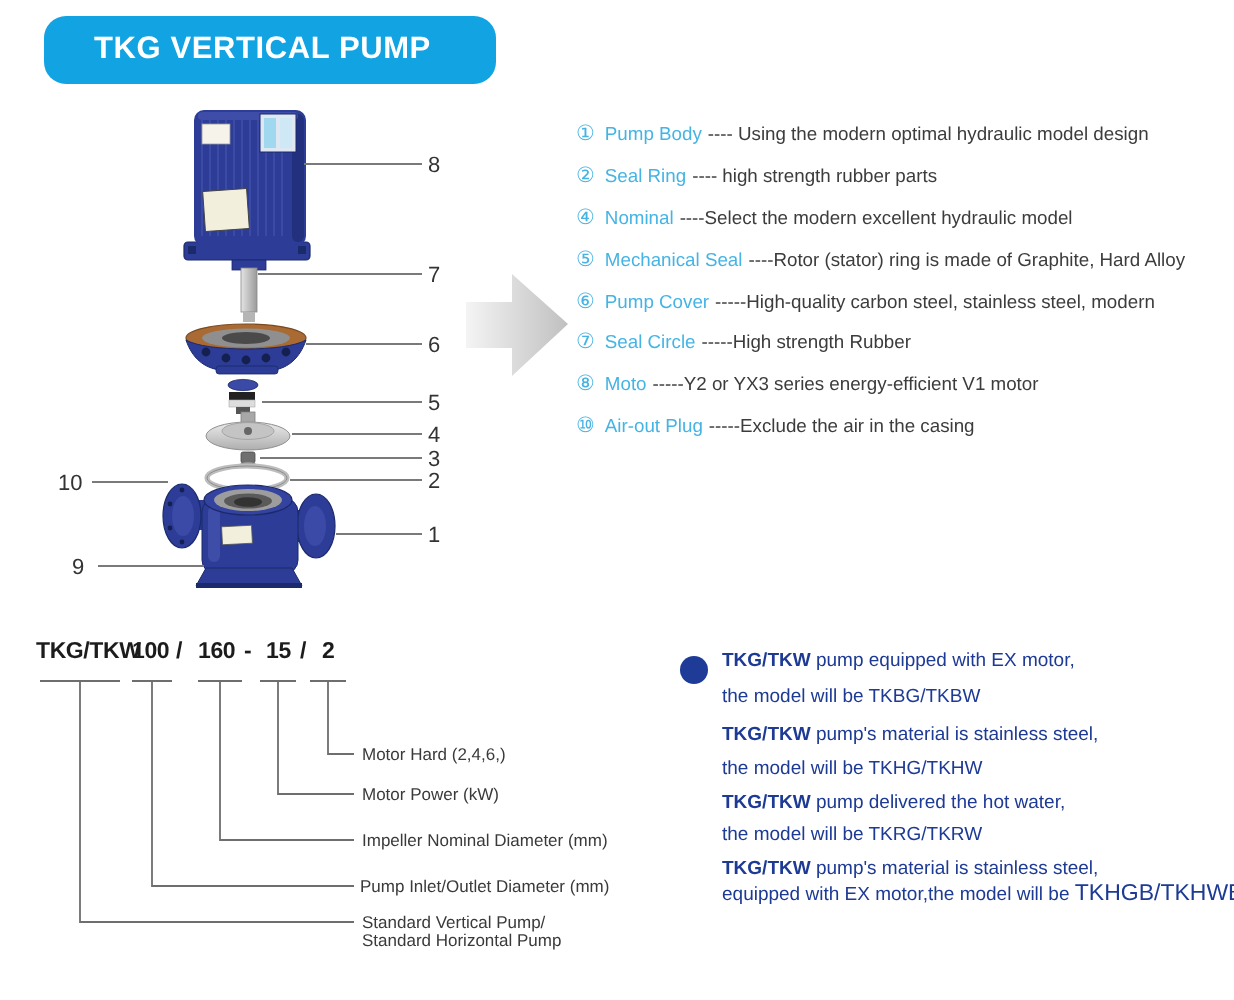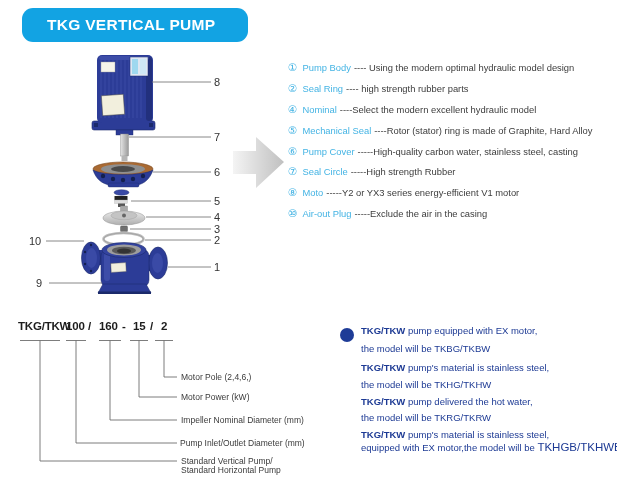--- a/index.html
+++ b/index.html
@@ -167,21 +167,21 @@
     </g>
 
     <polygon points="233,151 256,151 256,137 284,162 256,188 256,174 233,174" fill="url(#arrowGrad)"></polygon>
   </svg>
 
   <div class="parts-list">
     <div class="part-row"><span class="pnum">①</span><span class="pname">Pump Body</span><span class="pdesc">---- Using the modern optimal hydraulic model design</span></div>
     <div class="part-row"><span class="pnum">②</span><span class="pname">Seal Ring</span><span class="pdesc">---- high strength rubber parts</span></div>
     <div class="part-row"><span class="pnum">④</span><span class="pname">Nominal</span><span class="pdesc">----Select the modern excellent hydraulic model</span></div>
     <div class="part-row"><span class="pnum">⑤</span><span class="pname">Mechanical Seal</span><span class="pdesc">----Rotor (stator) ring is made of Graphite, Hard Alloy</span></div>
-    <div class="part-row"><span class="pnum">⑥</span><span class="pname">Pump Cover</span><span class="pdesc">-----High-quality carbon water, stainless steel, casting</span></div>
+    <div class="part-row"><span class="pnum">⑥</span><span class="pname">Pump Cover</span><span class="pdesc">-----High-quality carbon steel, stainless steel, modern</span></div>
     <div class="part-row"><span class="pnum">⑦</span><span class="pname">Seal Circle</span><span class="pdesc">-----High strength Rubber</span></div>
     <div class="part-row"><span class="pnum">⑧</span><span class="pname">Moto</span><span class="pdesc">-----Y2 or YX3 series energy-efficient V1 motor</span></div>
     <div class="part-row"><span class="pnum">⑩</span><span class="pname">Air-out Plug</span><span class="pdesc">-----Exclude the air in the casing</span></div>
   </div>
 
   <div>
     <span class="seg" style="left:18px">TKG/TKW</span>
     <span class="seg" style="left:66px">100</span>
     <span class="seg" style="left:88px">/</span>
     <span class="seg" style="left:99px">160</span>
@@ -198,21 +198,21 @@
           <path d="M130,340.5 H148"></path>
           <path d="M155,340.5 H173"></path>
         <path d="M40,340.5 V461 H177"></path>
         <path d="M76,340.5 V443 H177"></path>
         <path d="M110,340.5 V420 H177"></path>
         <path d="M139,340.5 V397 H177"></path>
         <path d="M164,340.5 V377 H177"></path>
       </g>
     </svg>
 
-    <span class="mlabel" style="left:181px;top:372px">Motor Pole (2,4,6,)</span>
+    <span class="mlabel" style="left:181px;top:372px">Motor Hard (2,4,6,)</span>
     <span class="mlabel" style="left:181px;top:392px">Motor Power  (kW)</span>
     <span class="mlabel" style="left:181px;top:415px">Impeller Nominal Diameter (mm)</span>
     <span class="mlabel" style="left:180px;top:438px">Pump Inlet/Outlet Diameter (mm)</span>
     <span class="mlabel" style="left:181px;top:456px">Standard Vertical Pump/</span>
     <span class="mlabel" style="left:181px;top:465px">Standard Horizontal Pump</span>
   </div>
 
   <div>
     <span class="bullet"></span>
     <div class="note-line" style="top:325px"><b>TKG/TKW</b><span> pump equipped with EX motor,</span><b class="code"></b></div>

